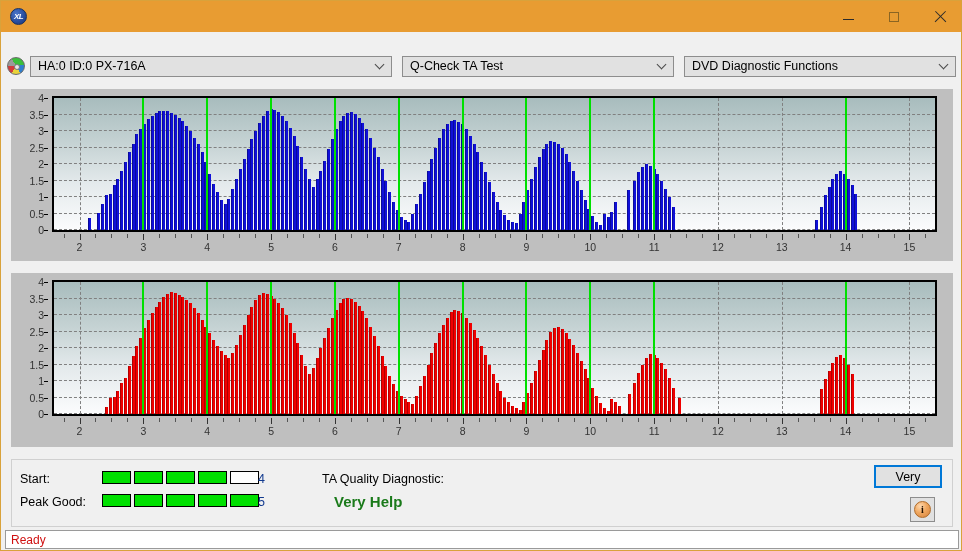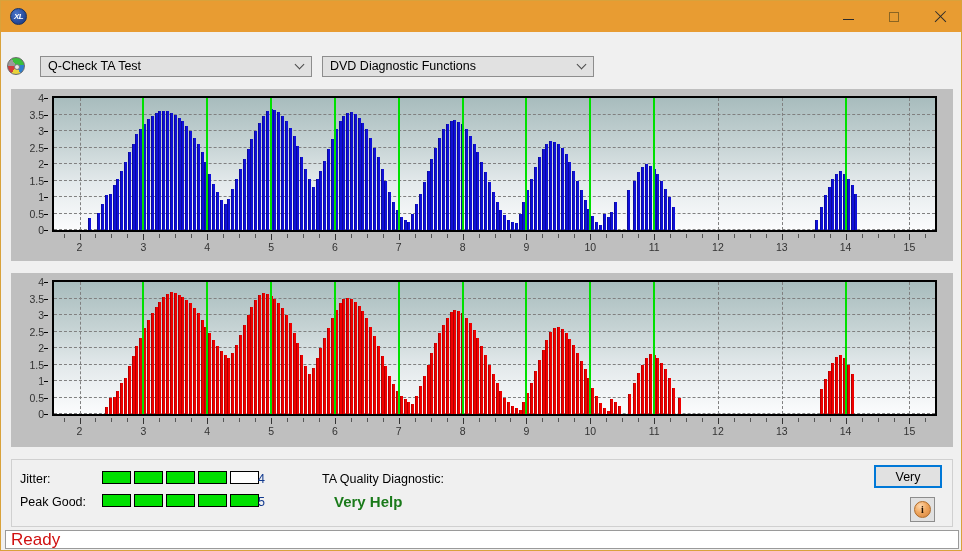--- a/index.html
+++ b/index.html
@@ -349,21 +349,21 @@
     position: absolute;
     left: 4px; top: 529px;
     width: 954px; height: 19px;
     background: #ffffff;
     border: 1px solid #9a9a9a;
     box-sizing: border-box;
     display: flex;
     align-items: center;
   }
   #status-text {
-    font-size: 17px;
+    font-size: 12px;
     color: #d01010;
     padding-left: 5px;
   }
 </style>
 </head>
 <body>
 
 <div id="app">
 
   <div id="titlebar">
@@ -375,20 +375,24 @@
       <div class="glyph-max"></div>
     </div>
     <div class="win-btn" id="btn-close">
       <div class="glyph-close"></div>
     </div>
   </div>
 
 
   <div id="toolbar">
     <div id="drive-icon"></div>
+    <div class="combo" id="combo-drive">
+      <div class="combo-text">HA:0 ID:0  PX-716A</div>
+      <div class="combo-arrow"></div>
+    </div>
     <div class="combo" id="combo-test">
       <div class="combo-text">Q-Check TA Test</div>
       <div class="combo-arrow"></div>
     </div>
     <div class="combo" id="combo-func">
       <div class="combo-text">DVD Diagnostic Functions</div>
       <div class="combo-arrow"></div>
     </div>
   </div>
 
@@ -961,21 +965,21 @@
         <div class="xlabel" style="left: 538.261px;">10</div>
         <div class="xlabel" style="left: 602.101px;">11</div>
         <div class="xlabel" style="left: 665.942px;">12</div>
         <div class="xlabel" style="left: 729.783px;">13</div>
         <div class="xlabel" style="left: 793.623px;">14</div>
         <div class="xlabel" style="left: 857.464px;">15</div>
       </div>
   </div>
 
   <div id="bottom-panel">
-    <div class="meter-label" id="jitter-label">Jitter:</div>
+    <div class="meter-label" id="jitter-label">Start:</div>
     <div class="meter" id="jitter-meter">
         <div class="seg on"></div>
         <div class="seg on"></div>
         <div class="seg on"></div>
         <div class="seg on"></div>
         <div class="seg"></div>
       </div>
     <div class="meter-value" id="jitter-value">4</div>
 
     <div class="meter-label" id="peakshift-label">Peak Good:</div>

